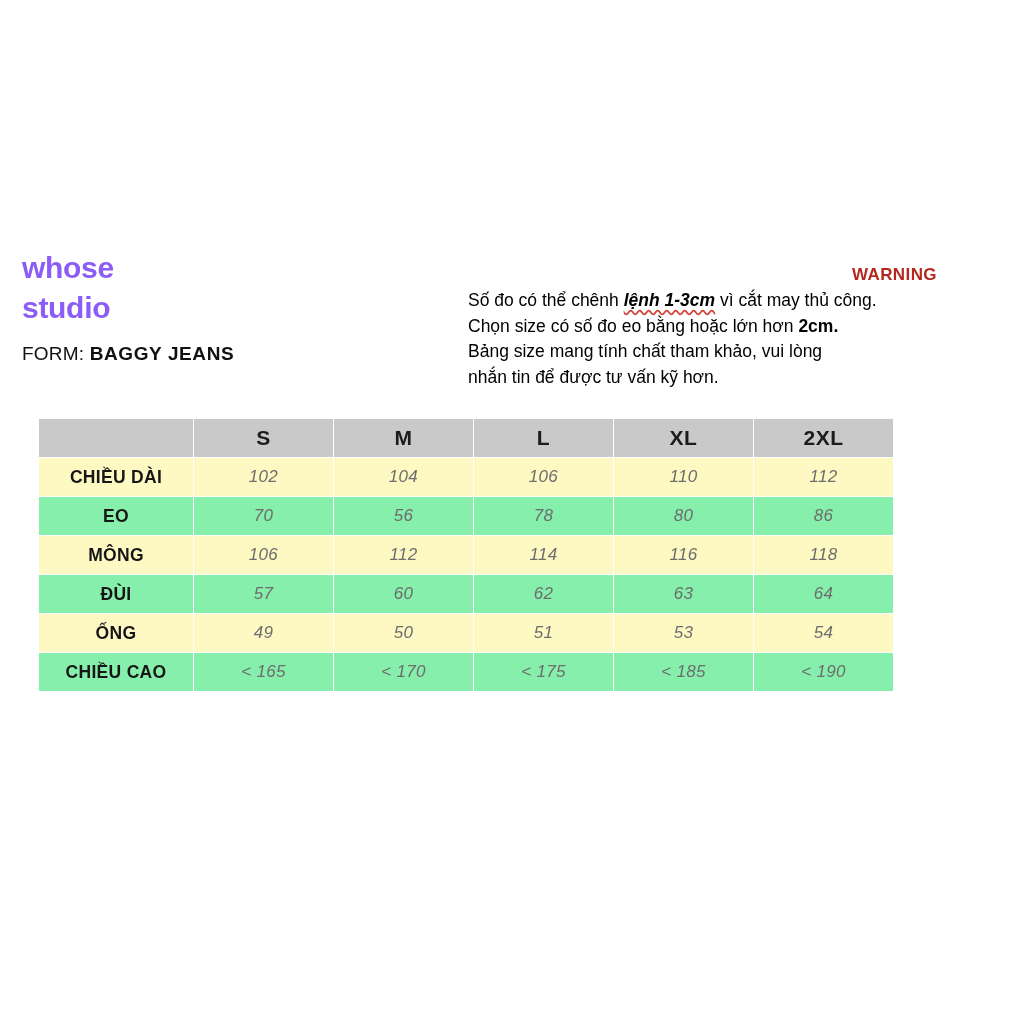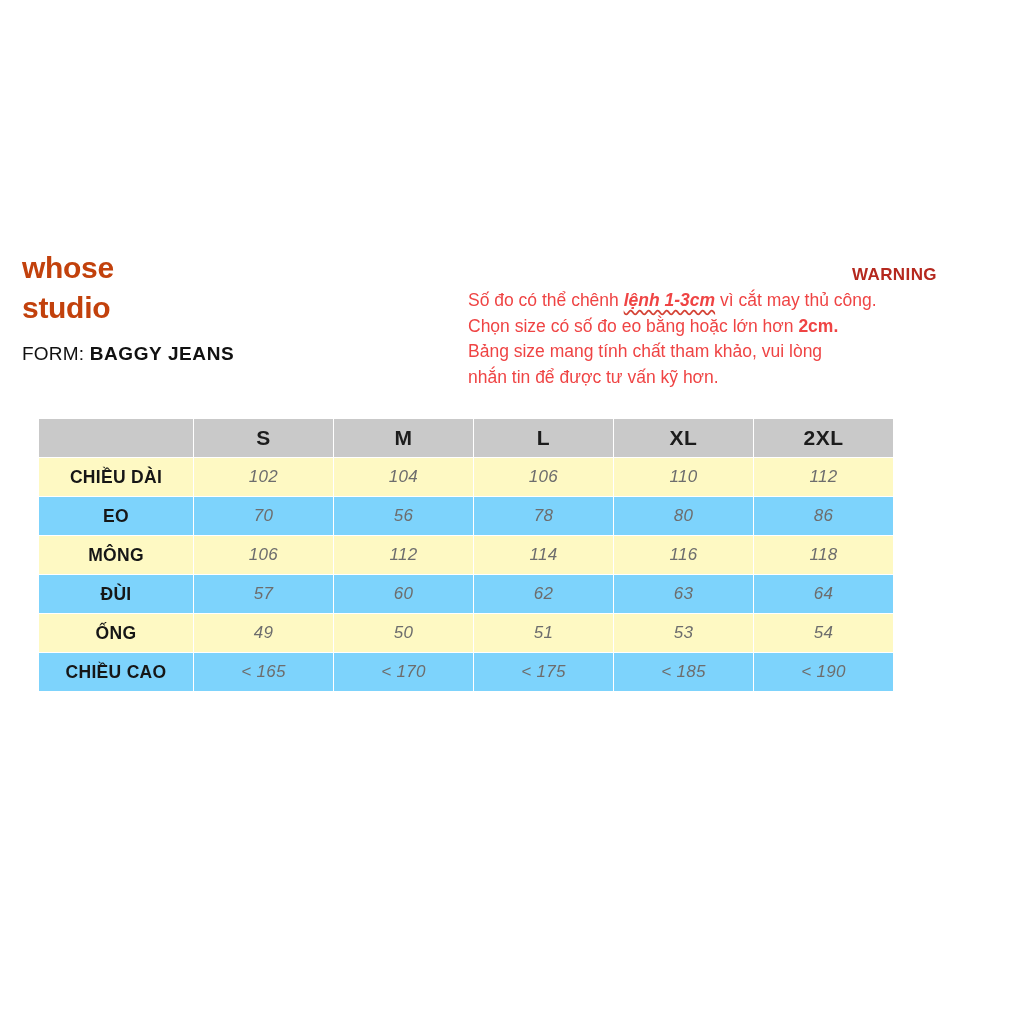--- a/index.html
+++ b/index.html
@@ -30,21 +30,21 @@
     left: 22px;
     top: 248px;
     width: 980px;
   }
 
   .brand {
     font-size: 30px;
     font-weight: bold;
     line-height: 1.32;
     letter-spacing: -0.3px;
-    color: #c2410c;
+    color: #8b5cf6;
   }
   .brand-line {
     display: block;
   }
 
   .form-line {
     margin-top: 16px;
     font-size: 19px;
     letter-spacing: 0.2px;
     color: #111111;
@@ -68,21 +68,21 @@
     letter-spacing: 0.4px;
   }
 
   .notes {
     position: absolute;
     left: 468px;
     top: 288px;
     width: 540px;
     font-size: 17.5px;
     line-height: 25.5px;
-    color: #ef4444;
+    color: #000000;
   }
   .notes p {
     margin: 0;
   }
   .notes .bi {
     font-weight: bold;
     font-style: italic;
   }
   .notes .b {
     font-weight: bold;
@@ -120,21 +120,21 @@
     font-weight: bold;
     color: #1c1c1c;
     height: 46px;
     letter-spacing: 0.5px;
   }
   thead th.corner {
     background: #c9c9c9;
   }
 
   tbody tr.shade td { background: #fef9c3; }
-  tbody tr.plain td { background: #7dd3fc; }
+  tbody tr.plain td { background: #86efac; }
 
   tbody td.rowhead {
     font-size: 17.5px;
     font-weight: bold;
     color: #161616;
     letter-spacing: 0.3px;
   }
   tbody td.val {
     font-size: 17px;
     font-style: italic;

